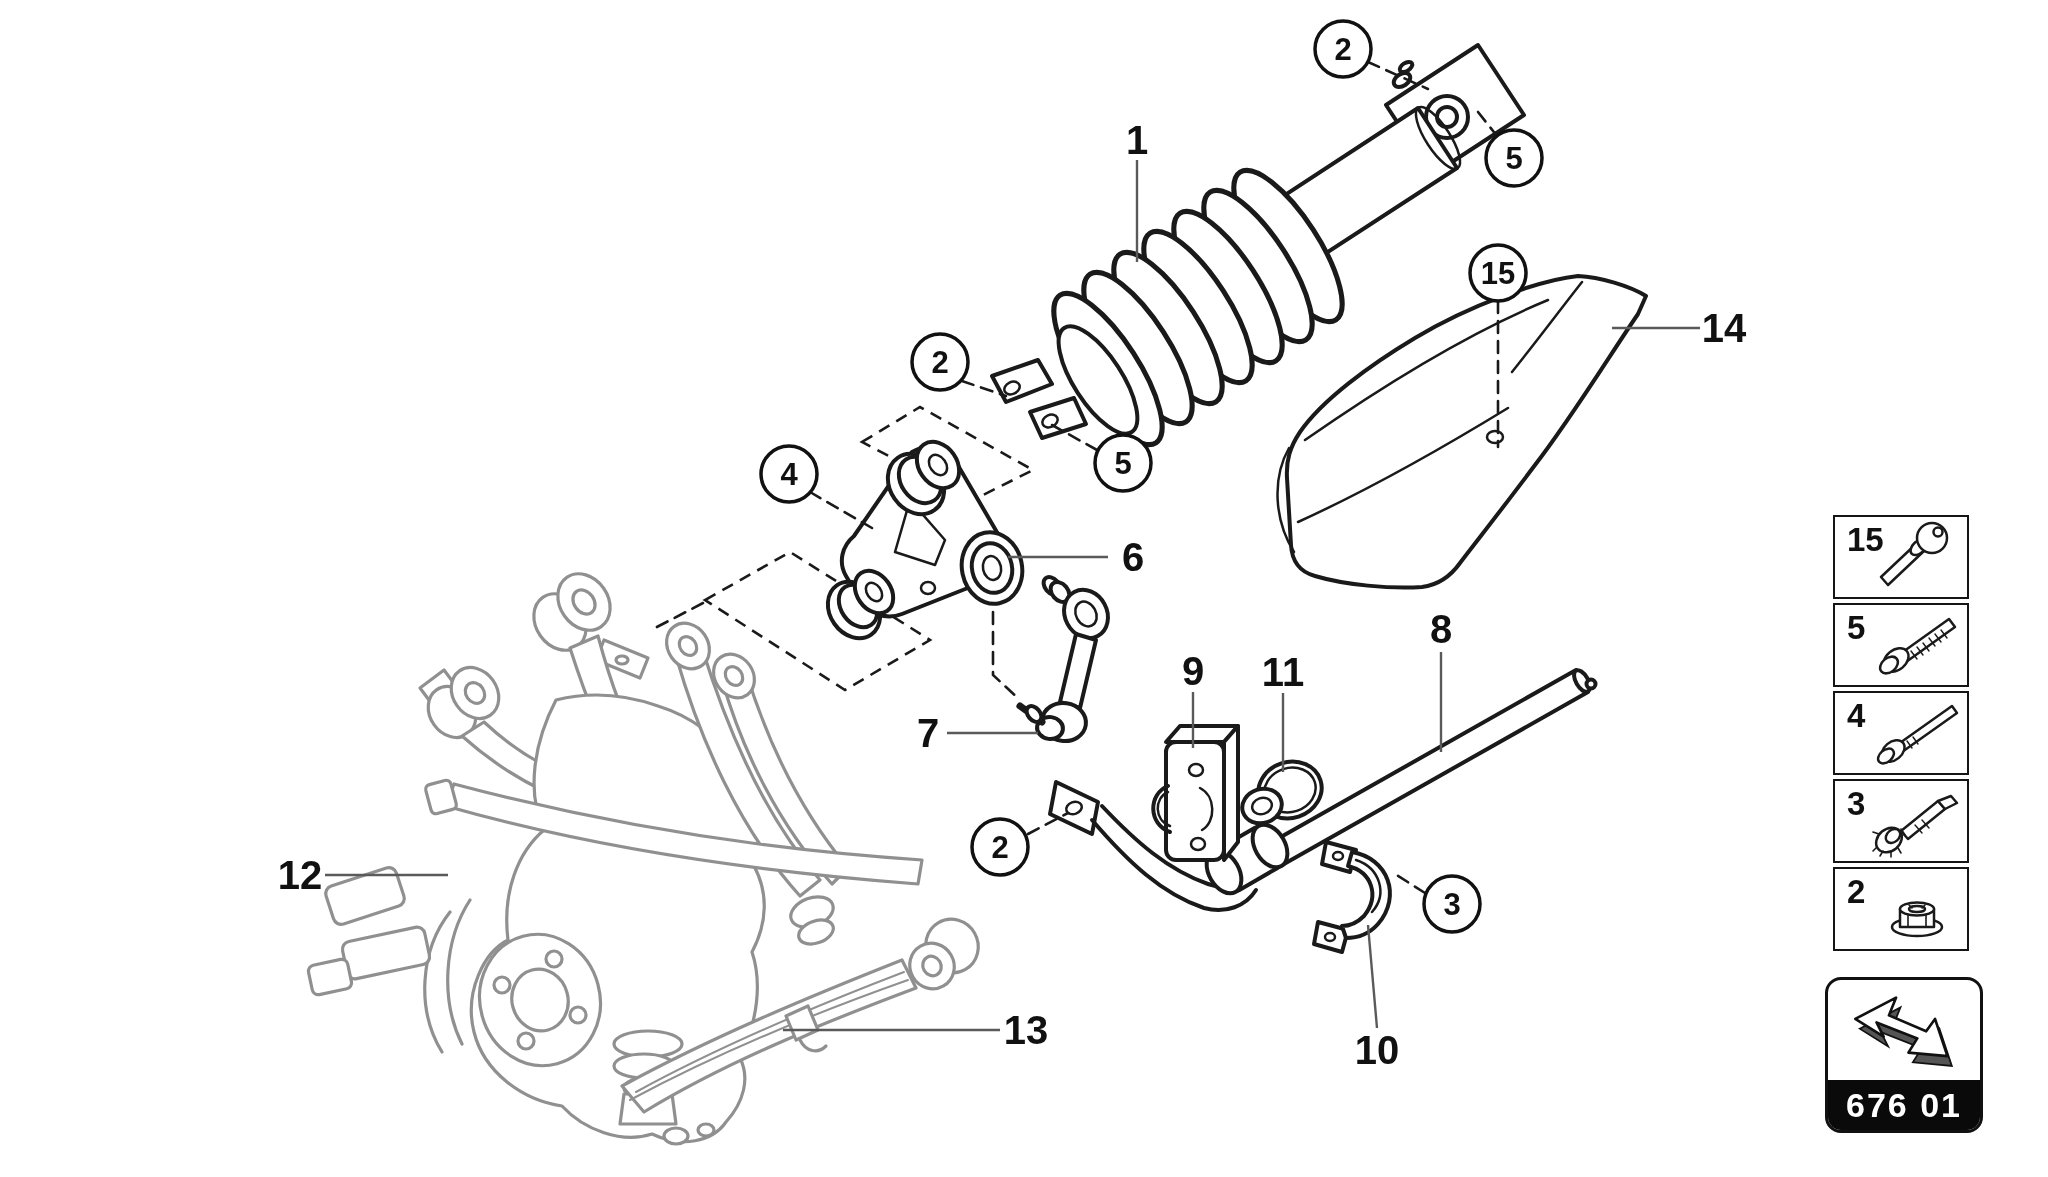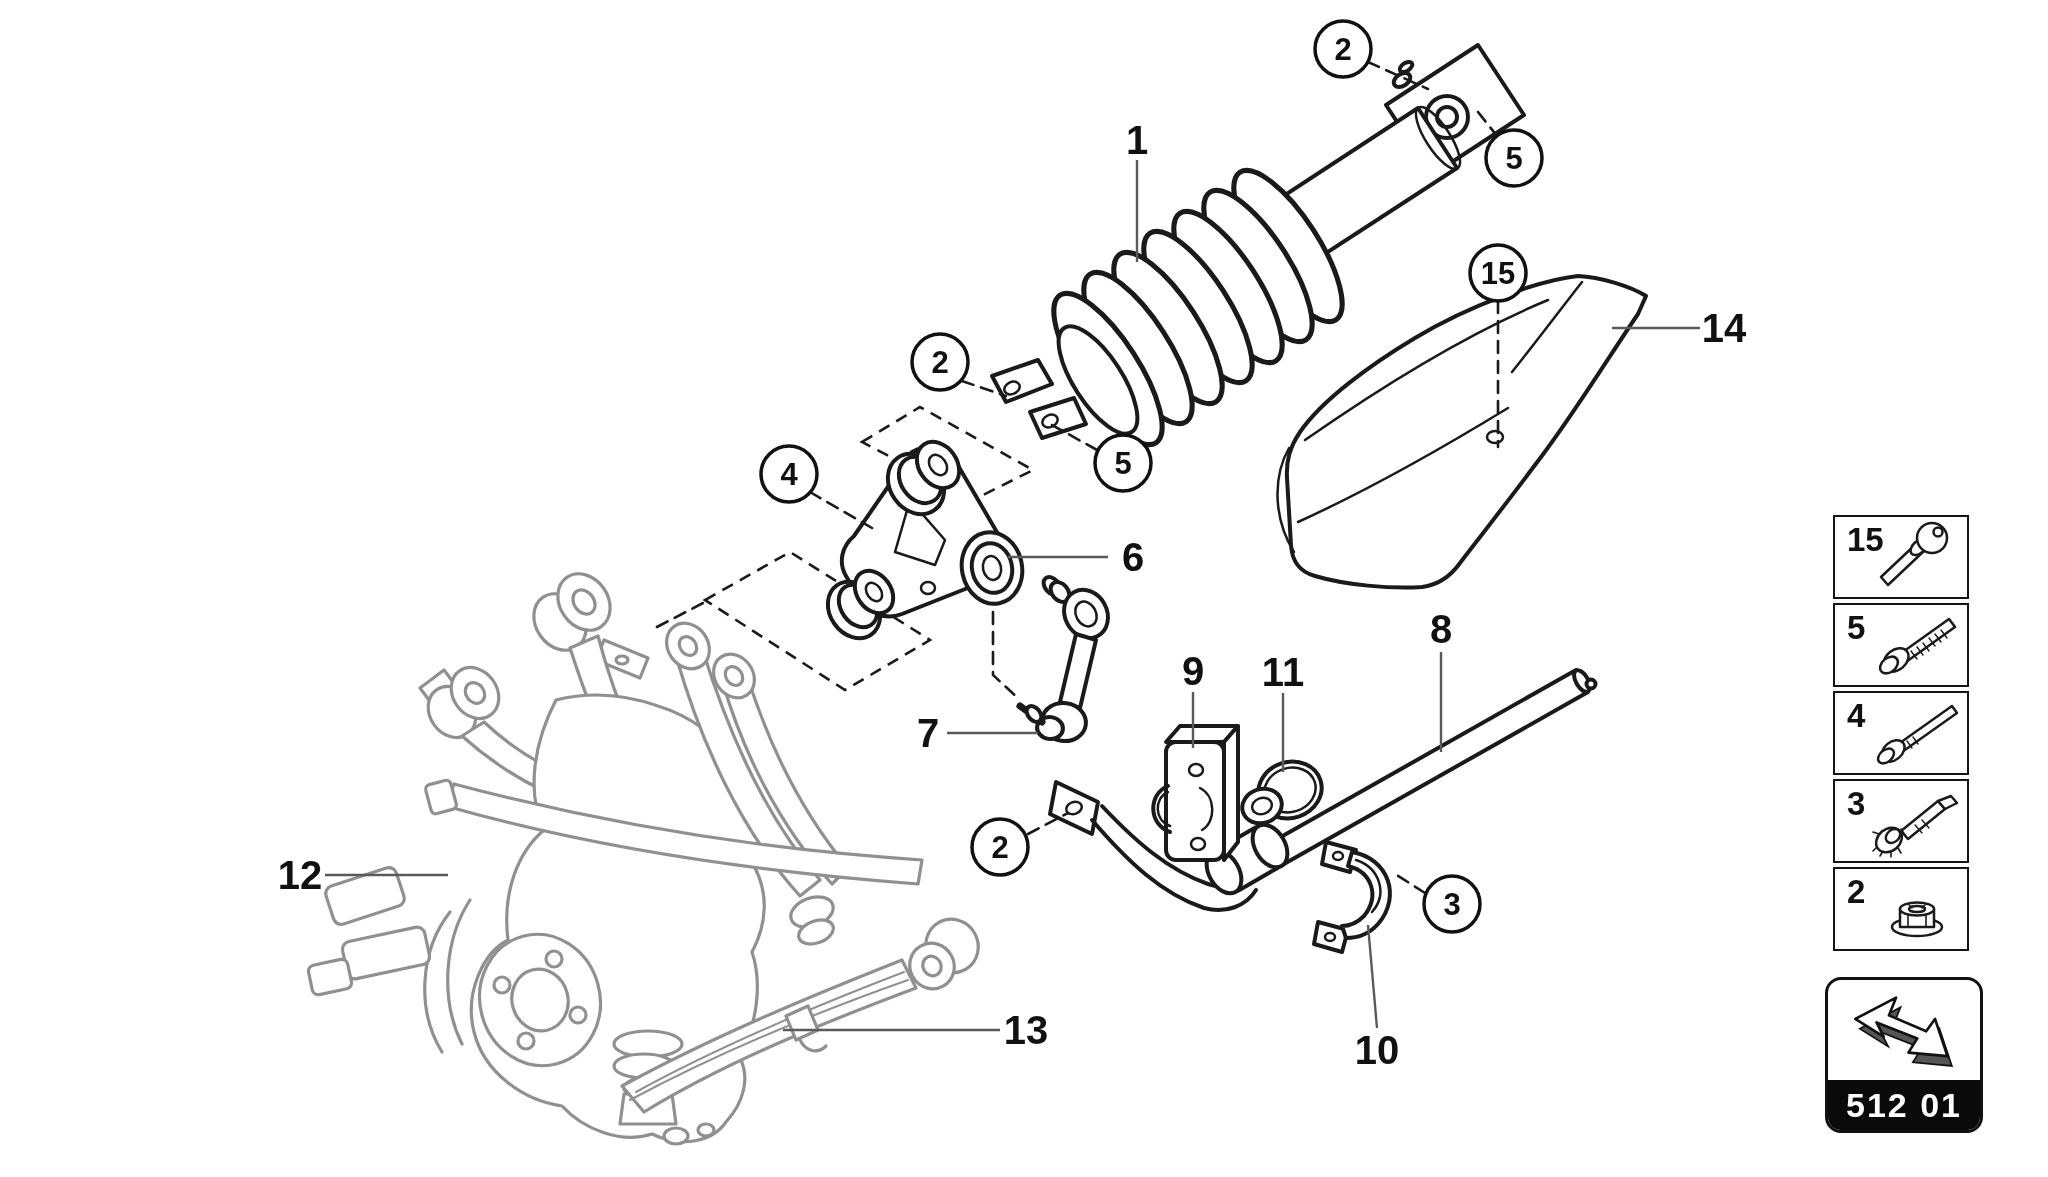--- a/index.html
+++ b/index.html
@@ -339,16 +339,16 @@
   </svg>
 </div>
 
 <div class="code-box">
   <div class="code-arrow">
     <svg width="140" height="96" viewBox="0 0 158 105">
       <path d="M24,40 L70,16 L62,36 L104,54 L114,40 L128,82 L84,78 L94,62 L48,44 L56,60 Z" transform="translate(5,11)" fill="#555" stroke="#111" stroke-width="2"></path>
       <path d="M24,40 L70,16 L62,36 L104,54 L114,40 L128,82 L84,78 L94,62 L48,44 L56,60 Z" fill="#fff" stroke="#111" stroke-width="3" stroke-linejoin="round"></path>
     </svg>
   </div>
-  <div class="code-band">512 01</div>
+  <div class="code-band">676 01</div>
 </div>
 
 </div>
 
 </body></html>

